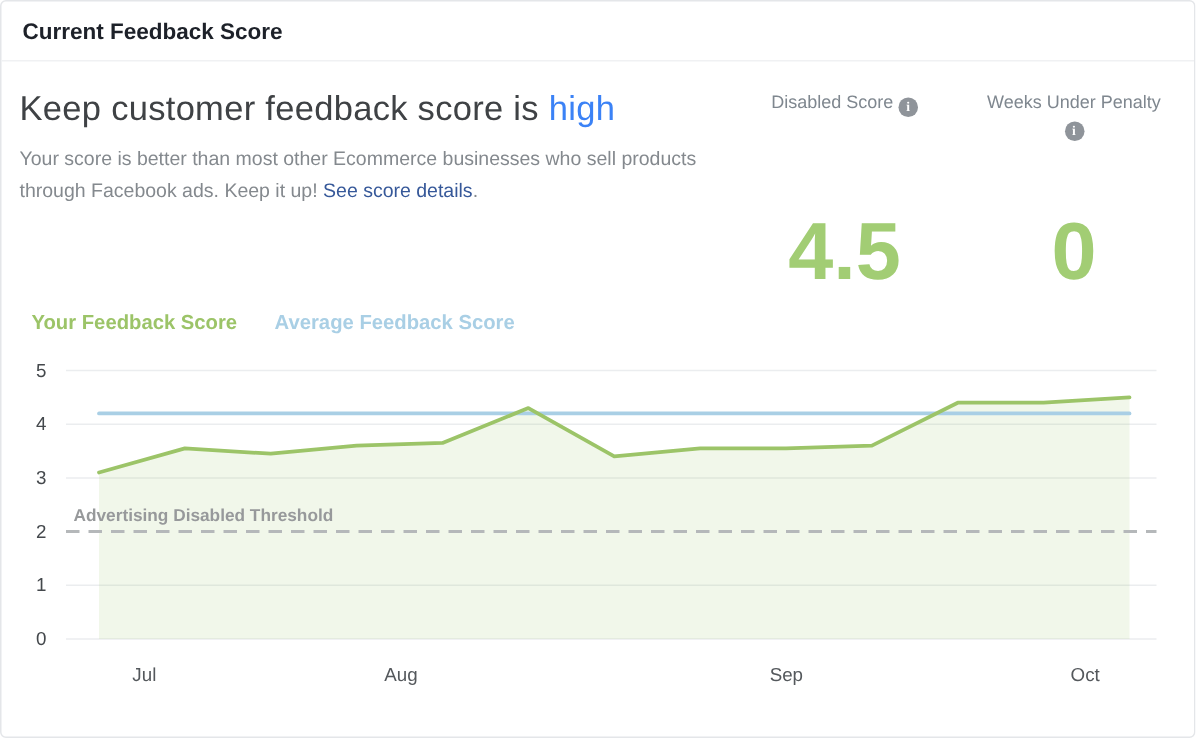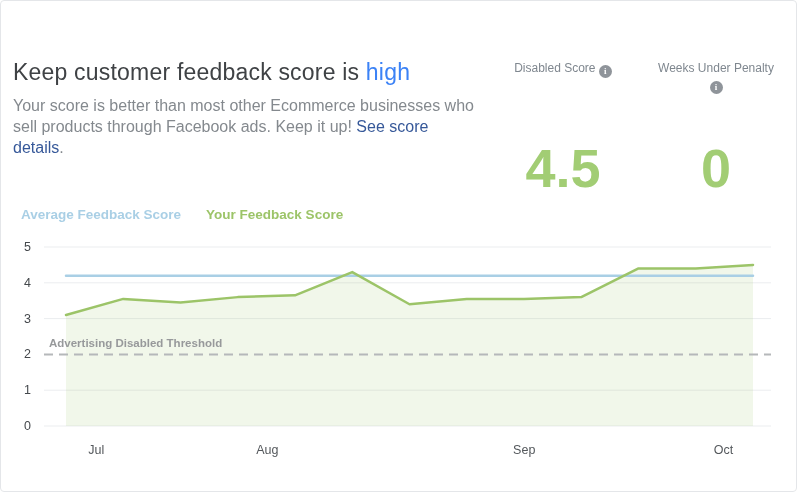--- a/index.html
+++ b/index.html
@@ -23,21 +23,21 @@
     position: absolute; left: 14px; top: 12px;
     font-size: 15px; font-weight: bold; color: #1d2129;
   }
   .headline {
     position: absolute; left: 12px; top: 58px;
     font-size: 23px; color: #3f4245; letter-spacing: 0.2px;
   }
   .headline .hl { color: #3b82f6; }
   .description {
     position: absolute; left: 12px; top: 94px; width: 462px;
-    font-size: 16px; line-height: 21px; color: #84898e;
+    font-size: 13px; line-height: 21px; color: #84898e;
   }
   .link { color: #365899; text-decoration: none; cursor: pointer; }
   .stat {
     position: absolute; top: 59px; text-align: center;
   }
   .stat-current { left: 488px; width: 148px; }
   .stat-weeks   { left: 640px; width: 150px; }
   .stat-label-area { height: 49px; font-size: 12px; color: #7f878f; line-height: 16px; }
   .info-icon {
     display: inline-block; width: 13px; height: 13px; border-radius: 50%;
@@ -57,20 +57,23 @@
   .legend-item.green { color: #9cc468; }
   .legend-item.blue  { color: #a9cfe5; }
   #chart { position: absolute; left: 0; top: 236px; }
   svg text { font-family: "Liberation Sans", sans-serif; }
 </style>
 </head>
 <body>
 
 <div class="card">
 
+  <div class="card-header">
+    <div class="card-title">Current Feedback Score</div>
+  </div>
 
   <div class="headline"><span>Keep customer feedback score is </span><span class="hl">high</span></div>
 
   <div class="description"><span>Your score is better than most other Ecommerce businesses who sell products through Facebook ads. Keep it up! </span><a class="link">See score details</a><span>.</span></div>
 
   <div class="stat stat-current">
     <div class="stat-label-area">
       <span>Disabled Score</span>
       <span class="info-icon">i</span>
     </div>
@@ -79,22 +82,22 @@
 
   <div class="stat stat-weeks">
     <div class="stat-label-area">
       <span>Weeks Under Penalty</span><br>
       <span class="info-icon">i</span>
     </div>
     <div class="stat-value">0</div>
   </div>
 
   <div class="legend">
+    <div class="legend-item green">Your Feedback Score</div>
     <div class="legend-item blue">Average Feedback Score</div>
-    <div class="legend-item green">Your Feedback Score</div>
   </div>
 
   <svg id="chart" width="797" height="240" viewBox="0 0 797 240">
       <line x1="43" x2="770" y1="189" y2="189" stroke="#ebedef" stroke-width="1"></line>
       <line x1="43" x2="770" y1="153.2" y2="153.2" stroke="#ebedef" stroke-width="1"></line>
       <line x1="43" x2="770" y1="81.60000000000001" y2="81.60000000000001" stroke="#ebedef" stroke-width="1"></line>
       <line x1="43" x2="770" y1="45.79999999999998" y2="45.79999999999998" stroke="#ebedef" stroke-width="1"></line>
       <line x1="43" x2="770" y1="10" y2="10" stroke="#ebedef" stroke-width="1"></line>
       <polygon points="65,78.02 122.25,61.91000000000001 179.5,65.49 236.75,60.120000000000005 294,58.33000000000001 351.25,35.06 408.5,67.28000000000002 465.75,61.91000000000001 523,61.91000000000001 580.25,60.120000000000005 637.5,31.47999999999999 694.75,31.47999999999999 752,27.900000000000006 752,189 65,189" fill="rgba(156,196,104,0.14)" stroke="none"></polygon>
       <polyline points="65,38.639999999999986 122.25,38.639999999999986 179.5,38.639999999999986 236.75,38.639999999999986 294,38.639999999999986 351.25,38.639999999999986 408.5,38.639999999999986 465.75,38.639999999999986 523,38.639999999999986 580.25,38.639999999999986 637.5,38.639999999999986 694.75,38.639999999999986 752,38.639999999999986" fill="none" stroke="#a9cfe5" stroke-width="2.5" stroke-linejoin="round" stroke-linecap="round"></polyline>

